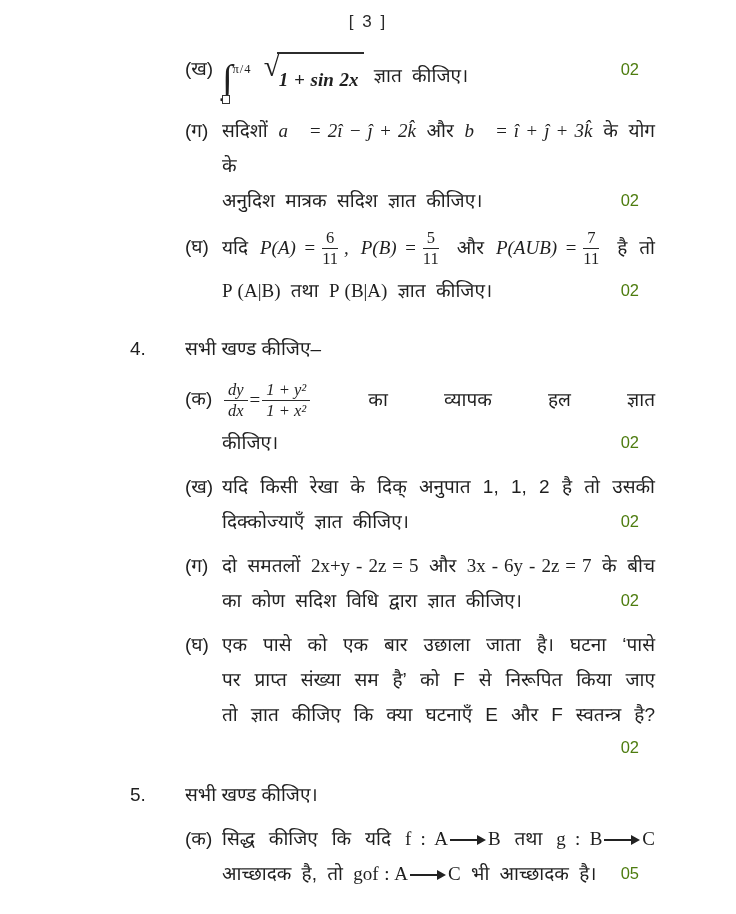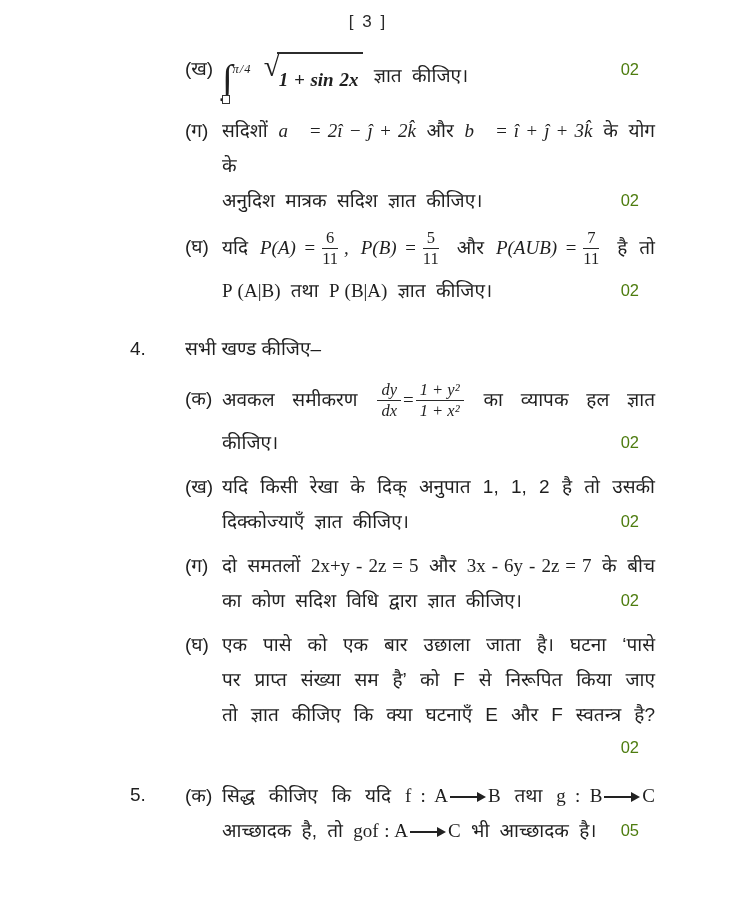--- a/index.html
+++ b/index.html
@@ -40,21 +40,21 @@
   .frac .fnum { padding:0 4px 1px; border-bottom:1.5px solid #2a2a2a; }
   .frac .fden { padding:1px 4px 0; }
   .frac.ital { font-style:italic;justify-content:center; }
 
   
   .intgrp { position:relative; display:inline-block;
             font-family:"Liberation Serif","DejaVu Serif",serif; margin-right:2px; vertical-align:middle; }
   .intsign { font-size:38px; line-height:40px; font-style:normal; }
   .llim { position:absolute; left:0px; bottom:4px; width:8px; height:9px;
           border:1.6px solid #333; background:#fff; }
-  .ulim { font-size:12.5px; font-style:italic; vertical-align:18px; letter-spacing:1px; }
+  .ulim { font-size:12.5px; vertical-align:18px; letter-spacing:1px; }
 
   
   .sqrt { display:inline-flex; align-items:flex-start;
           font-family:"Liberation Serif","DejaVu Serif",serif; vertical-align:middle; word-spacing:1px; }
   .rsign { font-size:29px; line-height:29px; font-style:normal; }
   .rbody { border-top:2px solid #2c2c2c; margin-left:-3px; padding:3px 5px 0 2px;
            font-size:19px; font-style:italic;font-weight:bold; }
 
   
   .arrow { display:inline-block; width:36px; height:13px; position:relative;
@@ -144,21 +144,20 @@
 
     <div class="qhead gap-q4">
       <span class="qnum">4.</span>
       <span>सभी खण्ड कीजिए–</span>
     </div>
 
     <div class="part gap-p">
       <span class="plabel" style="line-height:48px;">(क)</span>
       <div class="pcontent">
         <div class="line just" style="line-height:50px;">
-          <span>अवकल समीकरण</span>
           <span><span class="frac ital">
                 <span class="fnum">dy</span>
                 <span class="fden">dx</span>
               </span><span class="mathup">=</span><span class="frac ital">
                 <span class="fnum">1 + y²</span>
                 <span class="fden">1 + x²</span>
               </span></span>
           <span>का व्यापक हल ज्ञात</span>
         </div>
         <div class="line">
@@ -203,20 +202,21 @@
         <div class="line just">पर प्राप्त संख्या सम है’ को F से निरूपित किया जाए</div>
         <div class="line just">तो ज्ञात कीजिए कि क्या घटनाएँ E और F स्वतन्त्र है?</div>
         <div class="line marks-line">
           <span class="marks">02</span>
         </div>
       </div>
     </div>
 
     <div class="qhead gap-q5">
       <span class="qnum">5.</span>
+      <span>सभी खण्ड कीजिए।</span>
     </div>
 
     <div class="part gap-p">
       <span class="plabel">(क)</span>
       <div class="pcontent">
         <div class="line just">
           <span>सिद्ध कीजिए कि यदि</span>
           <span class="mathup">f : A</span><span class="arrow"></span><span class="mathup">B</span>
           <span>तथा</span>
           <span class="mathup">g : B</span><span class="arrow"></span><span class="mathup">C</span>

